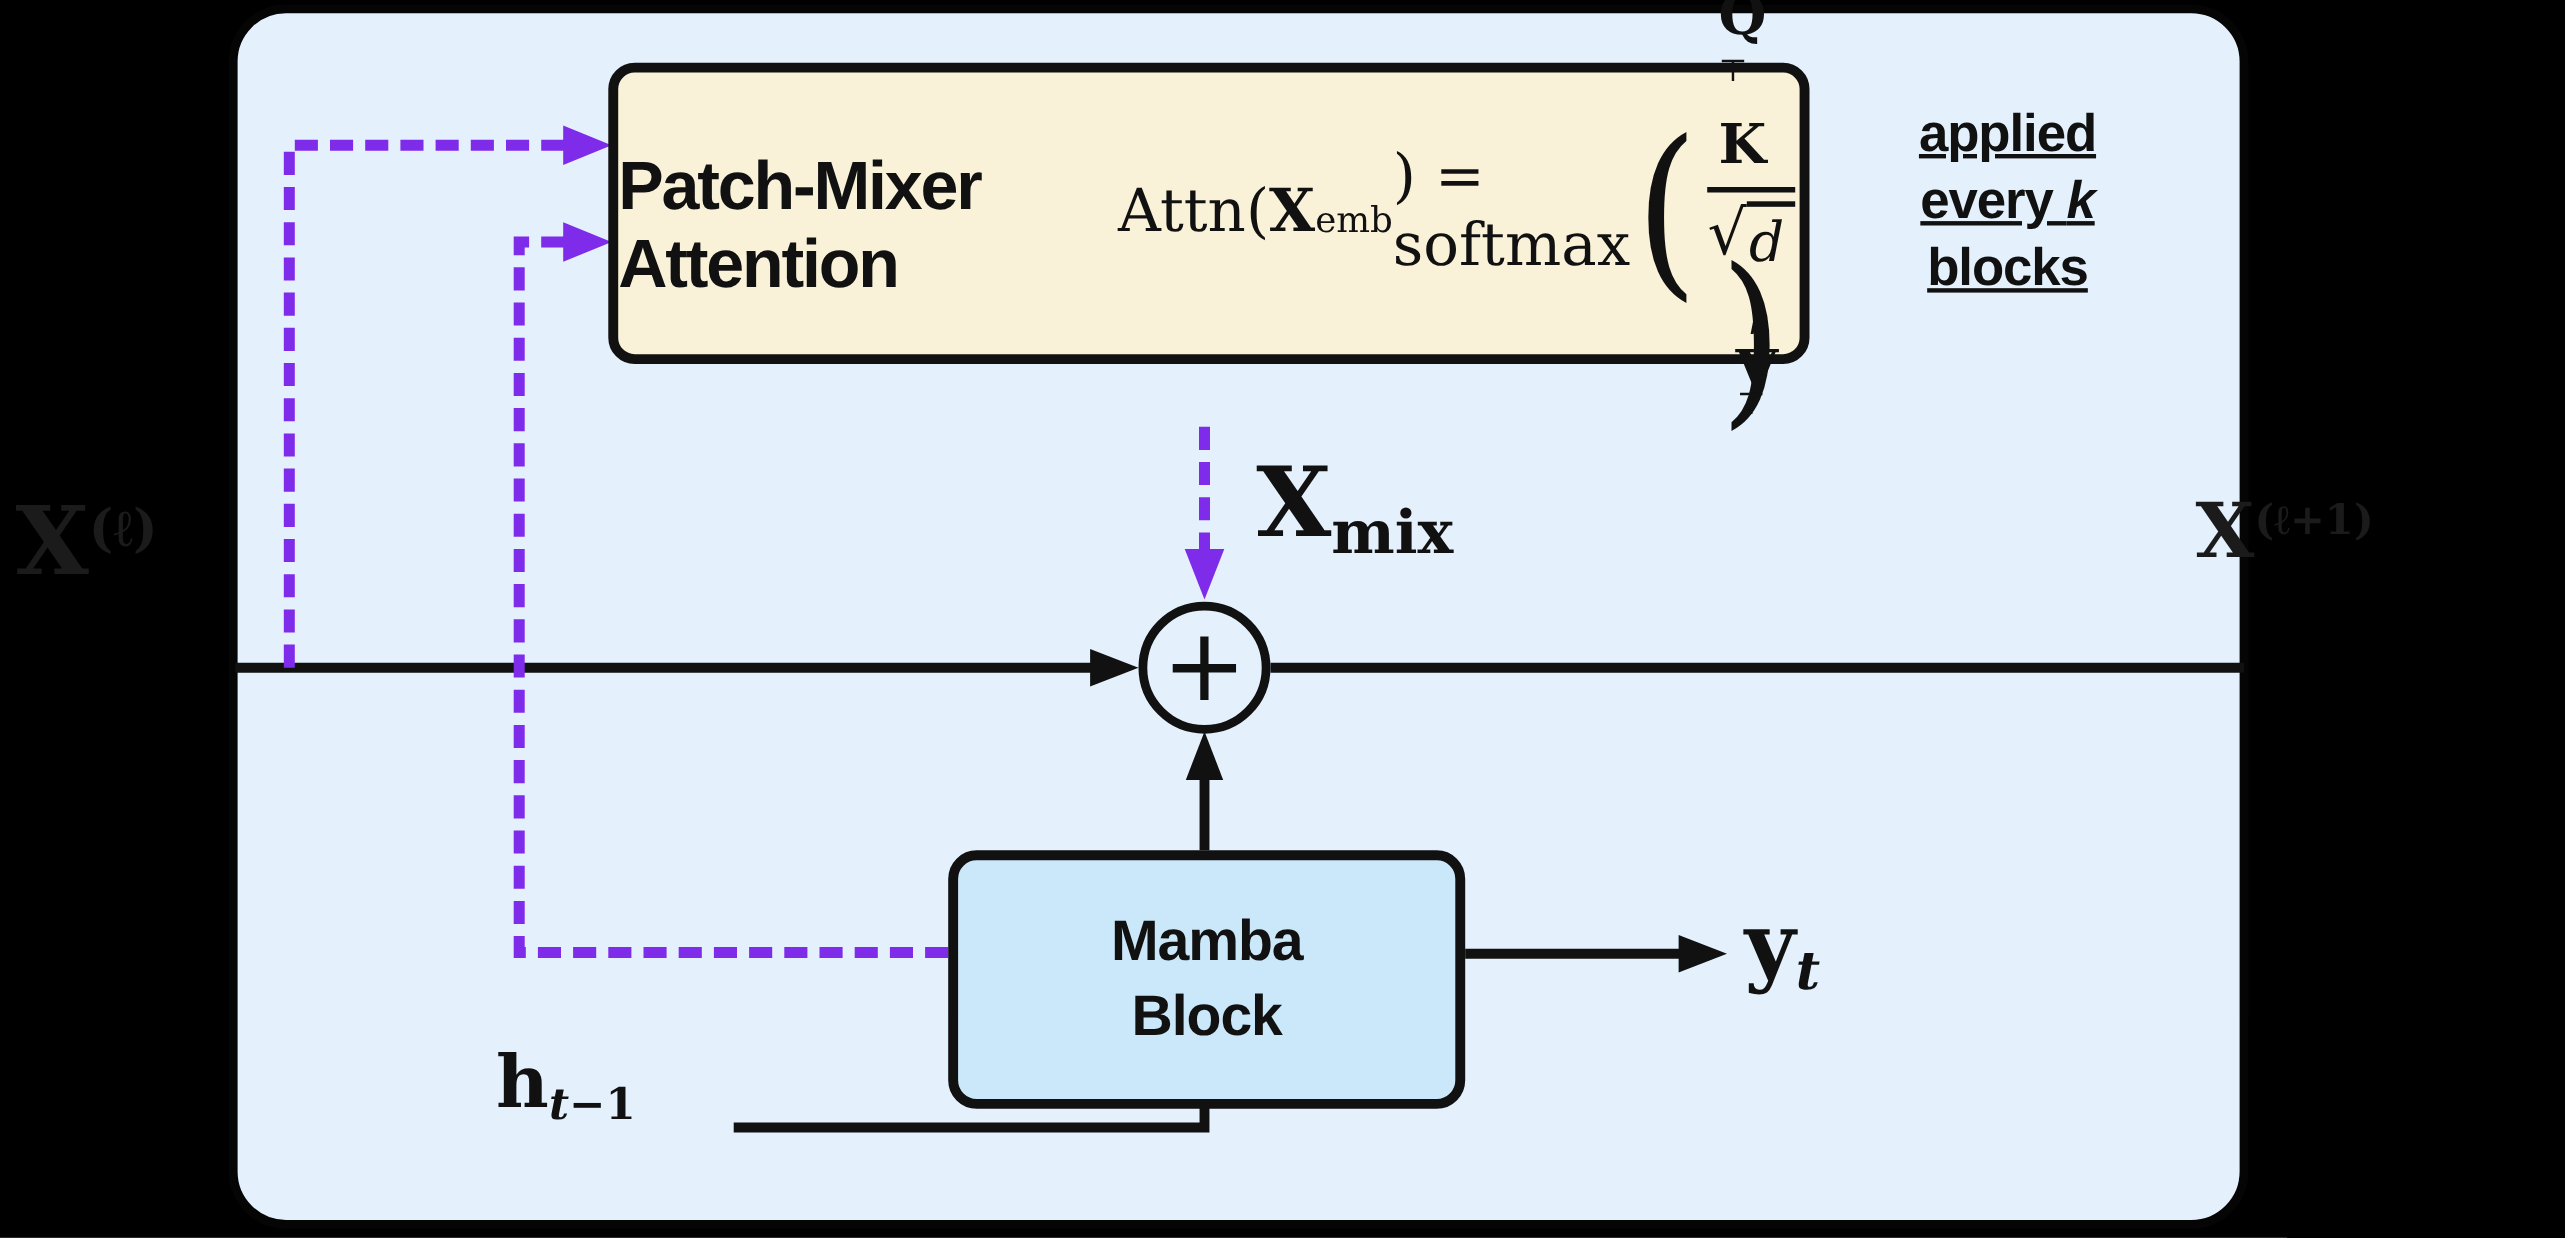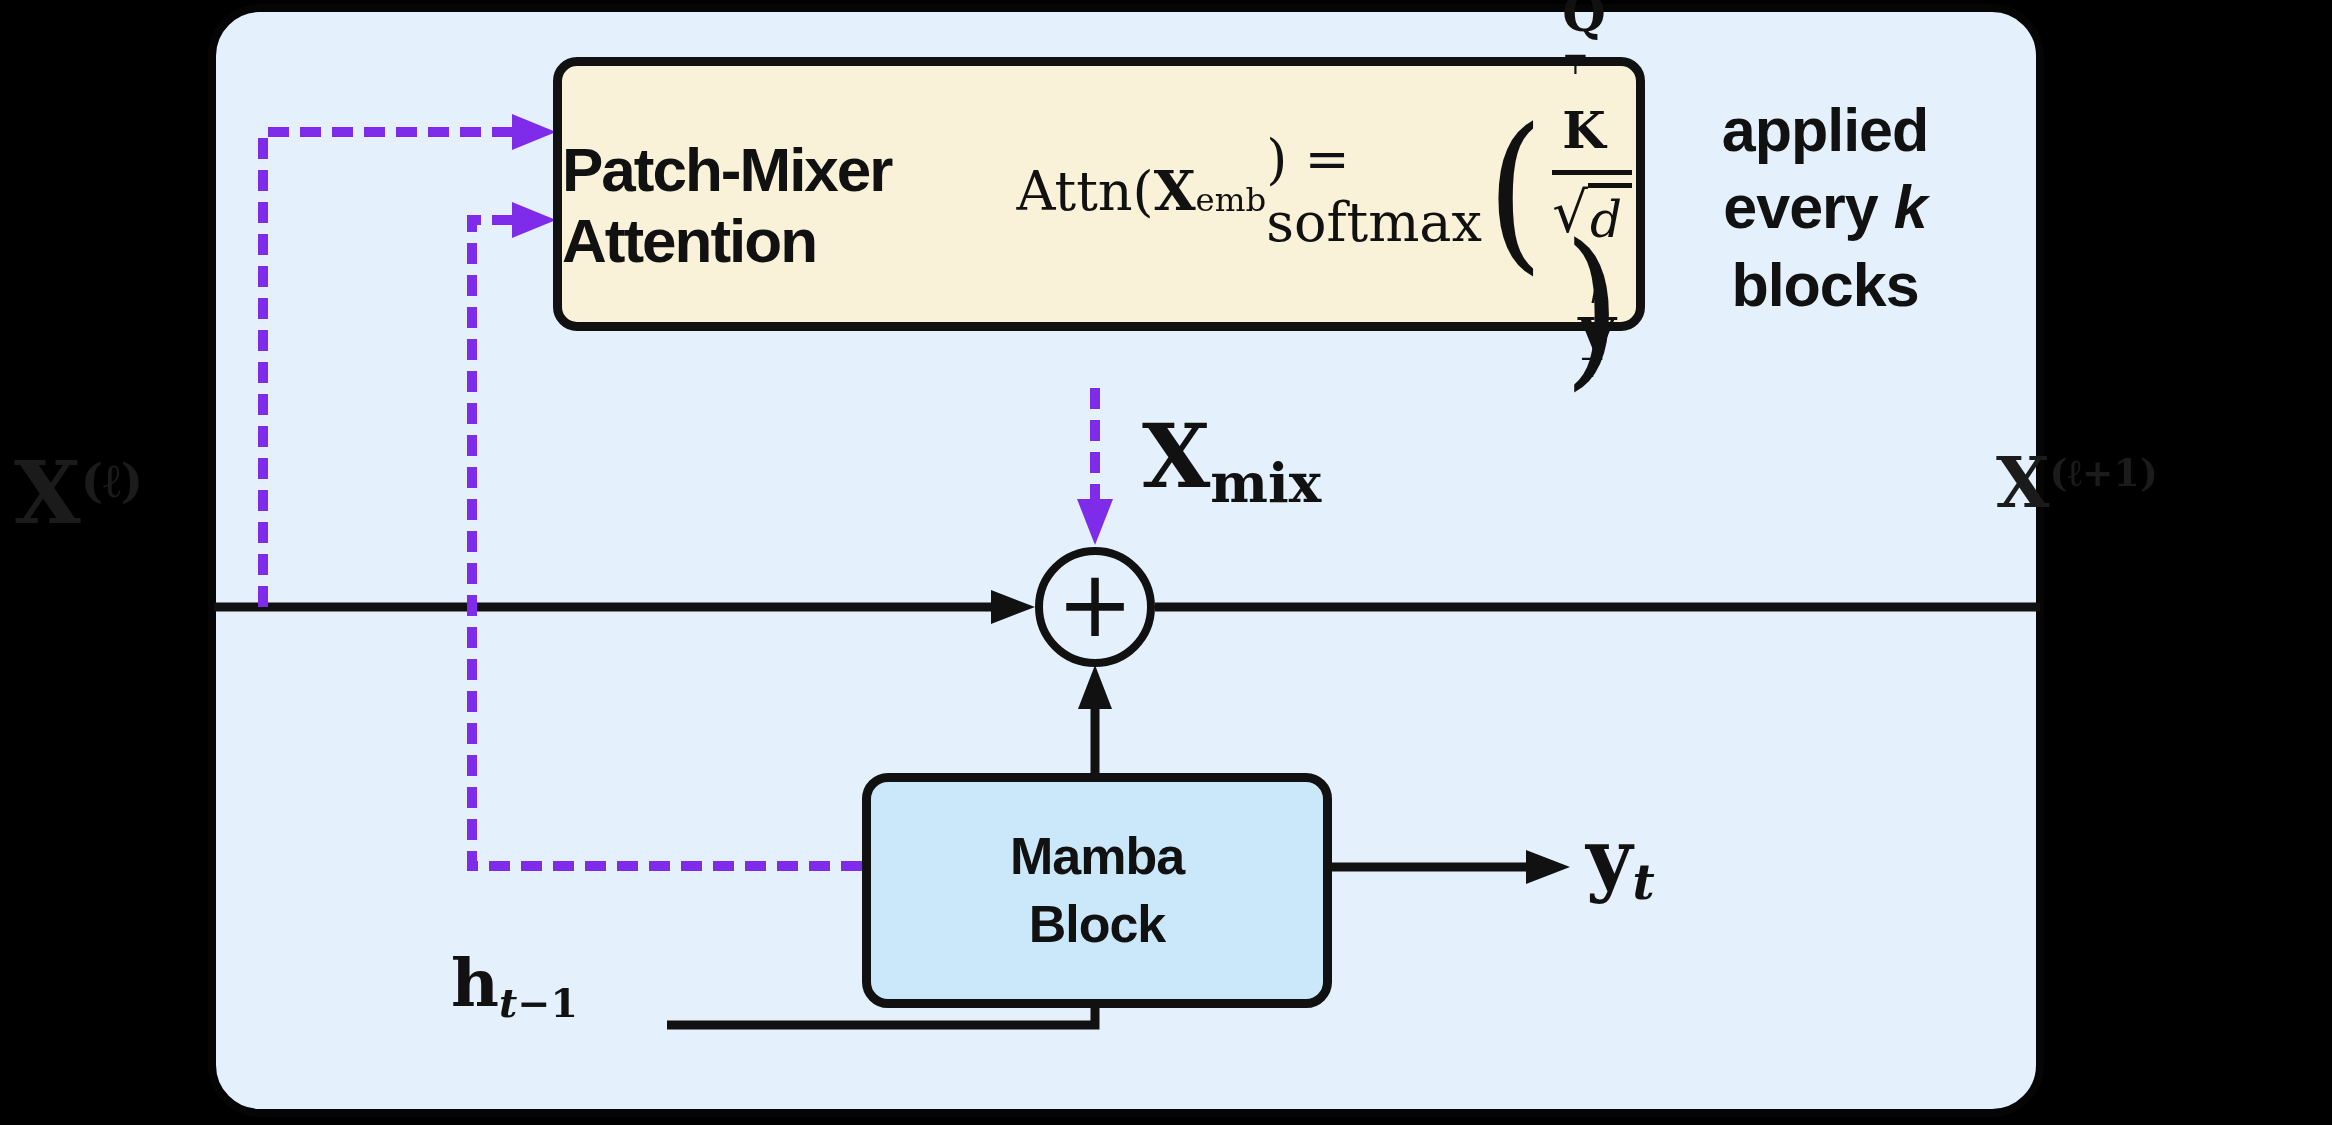--- a/index.html
+++ b/index.html
@@ -48,21 +48,21 @@
   .msup{font-size:0.56em;display:inline-block;transform:translateY(-0.55em)}
   .frac{display:inline-flex;flex-direction:column;align-items:center;font-size:50px;margin:16px 4px}
   .frac .num{padding:0 10px 10px;border-bottom:5px solid var(--ink);}
   .frac .den{padding-top:8px;display:inline-flex;align-items:flex-start}
   .rad-sign{font-size:1.12em;line-height:1;display:inline-block;transform:translateY(2px)}
   .rad-body{border-top:5px solid var(--ink);padding:3px 10px 0 2px}
   .bigp{font-size:170px;line-height:0;font-weight:400;transform:scaleX(0.85);display:inline-block}
   
   .side-note{
     position:absolute;left:1650px;top:92px;width:350px;text-align:center;
-    font-size:61px;font-weight:bold;line-height:1.27;letter-spacing:-1px;z-index:2;
+    font-size:48px;font-weight:bold;line-height:1.27;letter-spacing:-1px;z-index:2;text-decoration:underline;
   }
   
   .plus-circle{
     position:absolute;left:1035px;top:547px;width:120px;height:120px;
     background:var(--panel_fill);border:8px solid var(--ink);border-radius:50%;
     display:flex;align-items:center;justify-content:center;z-index:3;
   }
   .plus-circle span{font-size:92px;font-weight:400;line-height:0;transform:translateY(-2px);font-family:"DejaVu Sans",sans-serif;}
   
   .mamba-box{

